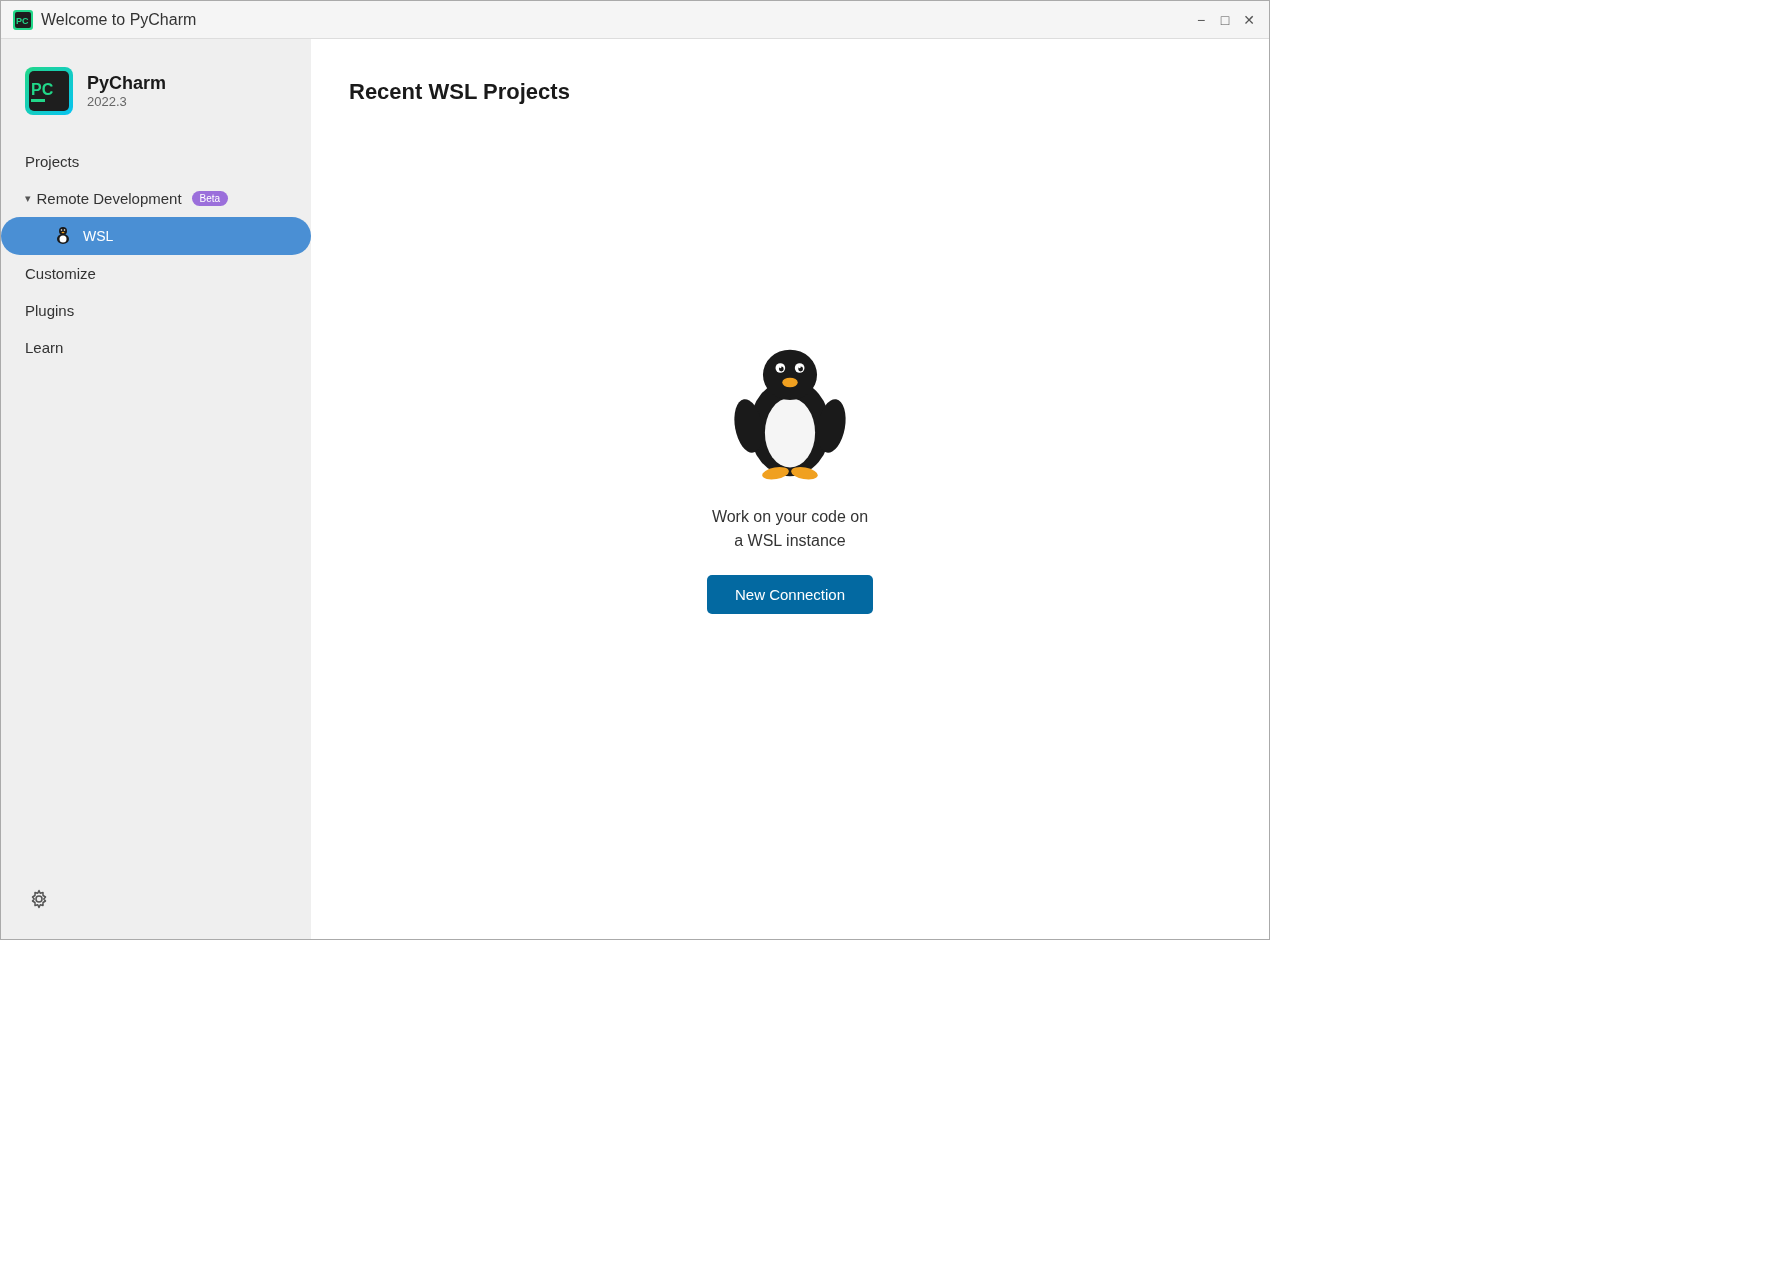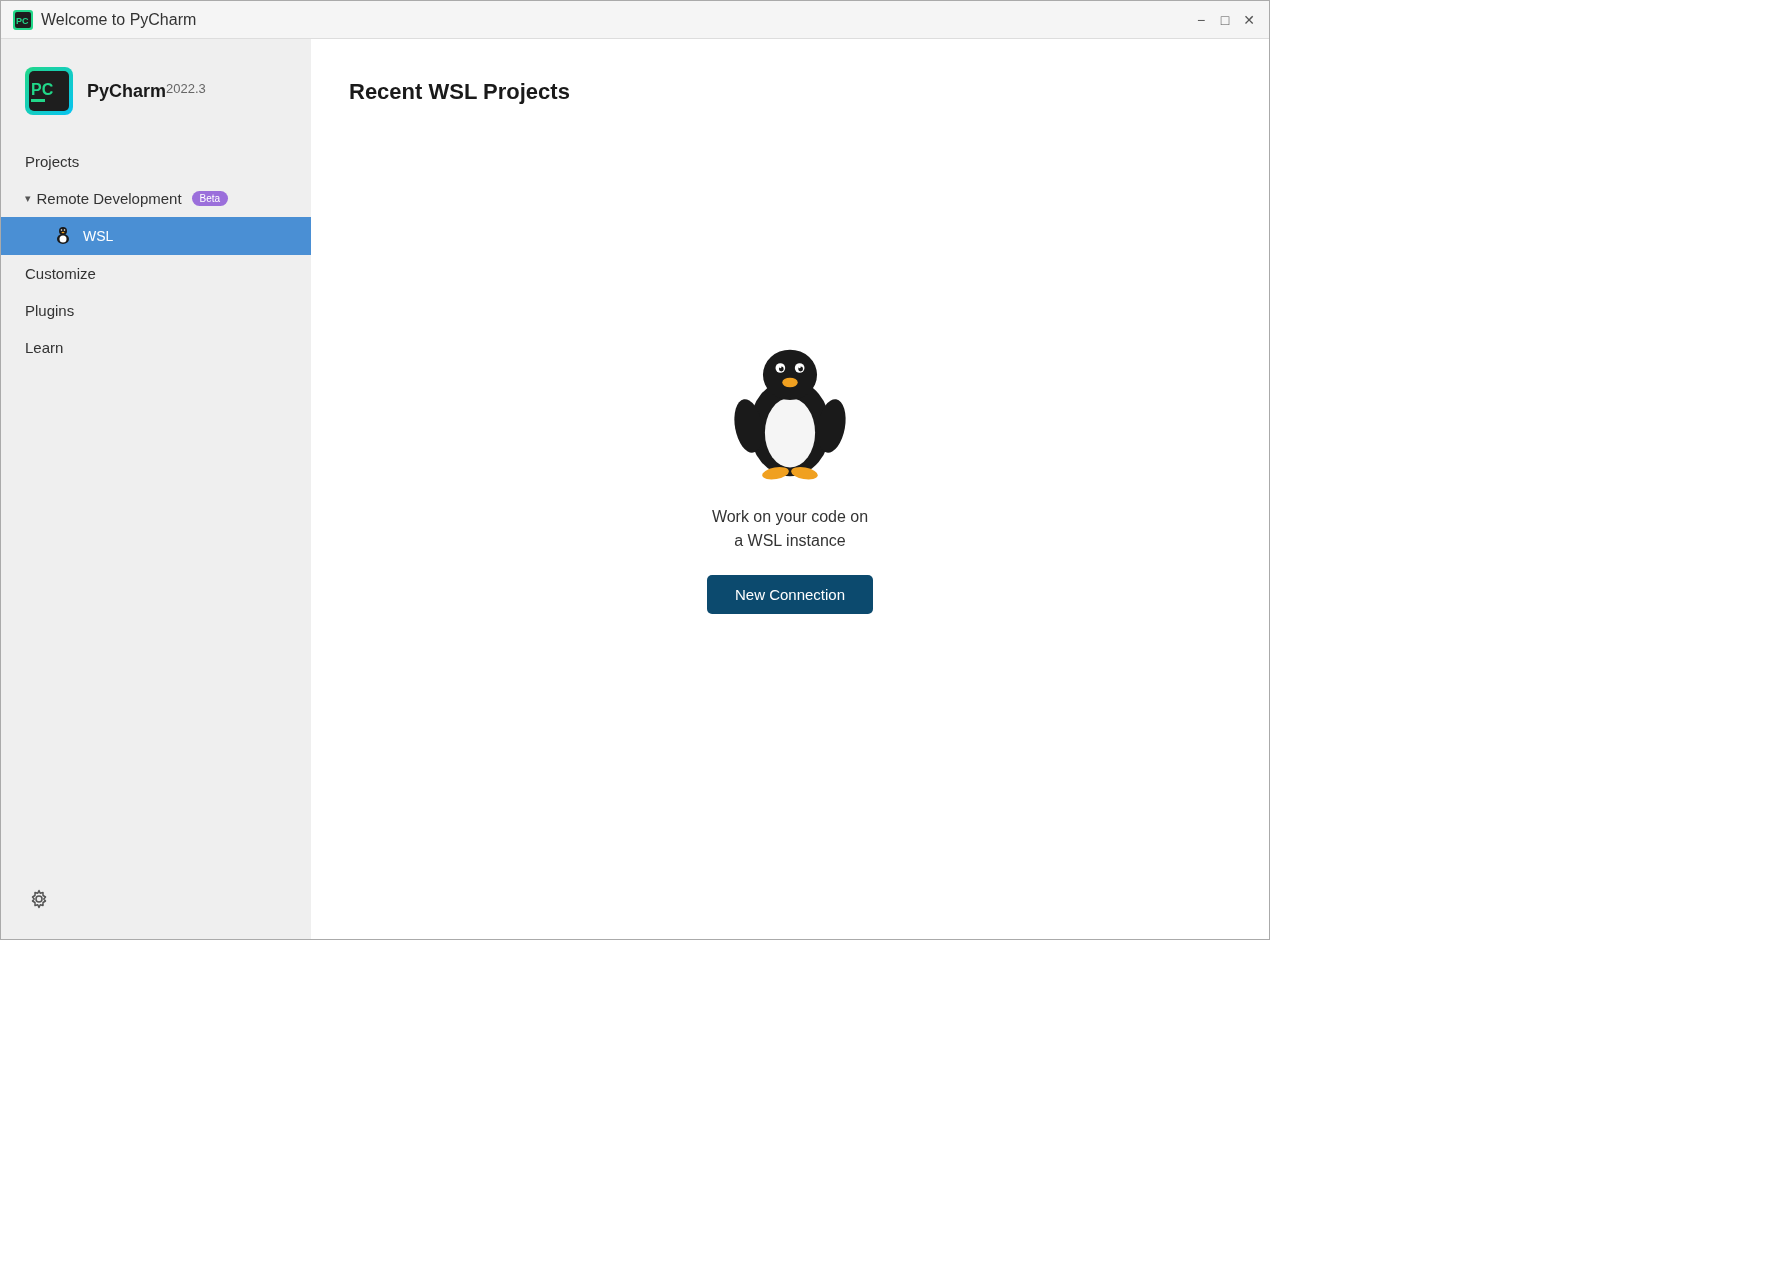--- a/index.html
+++ b/index.html
@@ -73,21 +73,21 @@
       padding: 28px 24px 28px 24px;
     }
     .logo-icon {
       width: 48px;
       height: 48px;
       margin-right: 14px;
       flex-shrink: 0;
     }
     .logo-text {
       display: flex;
-      flex-direction: row;
+      flex-direction: column;
     }
     .logo-name {
       font-size: 18px;
       font-weight: 600;
       color: #1a1a1a;
     }
     .logo-version {
       font-size: 13px;
       color: #666;
     }
@@ -137,20 +137,21 @@
       display: flex;
       align-items: center;
       padding: 9px 24px 9px 52px;
       font-size: 14px;
       color: #333;
       cursor: pointer;
     }
     .nav-sub-item.active {
       background: #4a8fd4;
       color: #fff;
+      border-radius: 19px;
     }
 
     .nav-sub-icon {
       width: 20px;
       height: 20px;
       margin-right: 10px;
       flex-shrink: 0;
       display: flex;
       align-items: center;
       justify-content: center;
@@ -204,21 +205,21 @@
 
     .wsl-message {
       font-size: 16px;
       color: #333;
       text-align: center;
       line-height: 1.5;
       margin-bottom: 22px;
     }
 
     .new-connection-btn {
-      background: #0c4a6e;
+      background: #0369a1;
       color: #fff;
       border: none;
       border-radius: 5px;
       padding: 11px 28px;
       font-size: 15px;
       font-weight: 500;
       cursor: pointer;
     }
 
     

